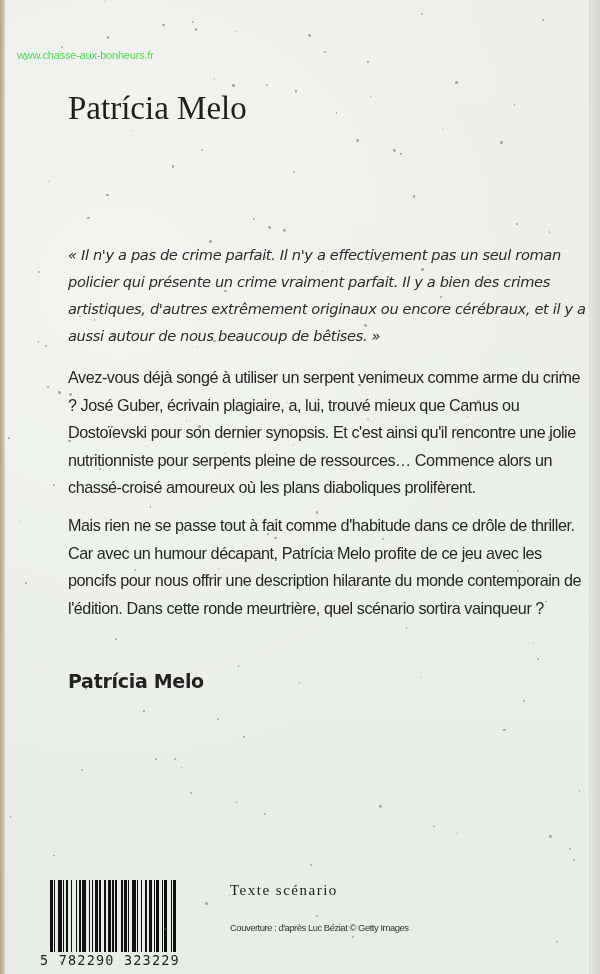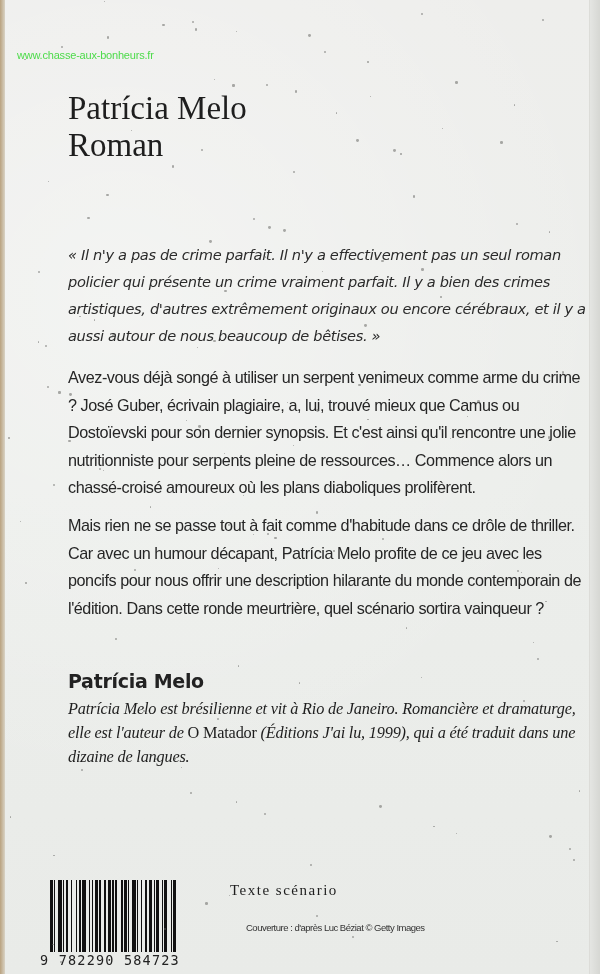--- a/index.html
+++ b/index.html
@@ -81,21 +81,21 @@
       font-family: "DejaVu Sans Mono", monospace; font-size: 13.5px;
       color: #222; letter-spacing: 1.2px; white-space: nowrap;
     }
 
     .pubinfo { position: absolute; left: 230px; top: 882px; width: 360px; }
     .texte-integral {
       font-family: "Liberation Serif", serif; font-size: 15px;
       letter-spacing: 1.5px; color: #1e1e1e; margin: 0;
     }
     .credits {
-      position: absolute; top: 40px; left: 16px;
+      position: absolute; top: 40px; left: 0;
       font-family: "Liberation Sans", sans-serif; font-size: 9.5px;
       color: #333; letter-spacing: -0.5px; white-space: nowrap;
     }
     .codes {
       position: absolute; top: 57px; left: 0; white-space: nowrap;
       font-family: "Liberation Serif", serif; font-size: 12.5px; color: #222;
     }
     .codes .code { display: inline-block; }
     .codes .j { width: 52px; font-weight: bold; }
     .codes .isbn { width: 140px; }
@@ -109,30 +109,28 @@
 <body>
 
 <div class="cover">
   <div class="edge-left"></div>
   <div class="edge-right"></div>
 
   <div class="watermark">www.chasse-aux-bonheurs.fr</div>
 
   <div class="title-block">
     <h2 class="author-serif">Patrícia Melo</h2>
-    <h3 class="genre">Roman</h3>
   </div>
 
   <p class="quote">« Il n'y a pas de crime parfait. Il n'y a effectivement pas un seul roman policier qui présente un crime vraiment parfait. Il y a bien des crimes artistiques, d'autres extrêmement originaux ou encore cérébraux, et il y a aussi autour de nous beaucoup de bêtises. »</p>
 
   <p class="para para1">Avez-vous déjà songé à utiliser un serpent venimeux comme arme du crime ? José Guber, écrivain plagiaire, a, lui, trouvé mieux que Camus ou Dostoïevski pour son dernier synopsis. Et c'est ainsi qu'il rencontre une jolie nutritionniste pour serpents pleine de ressources… Commence alors un chassé-croisé amoureux où les plans diaboliques prolifèrent.</p>
   <p class="para para2">Mais rien ne se passe tout à fait comme d'habitude dans ce drôle de thriller. Car avec un humour décapant, Patrícia Melo profite de ce jeu avec les poncifs pour nous offrir une description hilarante du monde contemporain de l'édition. Dans cette ronde meurtrière, quel scénario sortira vainqueur ?</p>
 
   <h4 class="bio-name">Patrícia Melo</h4>
-  <p class="bio-text"><span>Patrícia Melo est brésilienne et vit à Rio de Janeiro. Romancière et dramaturge, elle est l'auteur de </span><span class="roman">O Matador</span><span> (Éditions J'ai lu, 1999), qui a été traduit dans une dizaine de langues.</span></p>
 
   <div class="barcode-wrap">
     <div class="barcode" id="barcode">
         <span style="width: 2.6px;"></span>
         <span class="gap" style="width: 1.3px;"></span>
         <span style="width: 1.3px;"></span>
         <span class="gap" style="width: 2.6px;"></span>
         <span style="width: 3.9px;"></span>
         <span class="gap" style="width: 1.3px;"></span>
         <span style="width: 1.3px;"></span>
@@ -185,21 +183,21 @@
         <span class="gap" style="width: 2.6px;"></span>
         <span style="width: 1.3px;"></span>
         <span class="gap" style="width: 1.3px;"></span>
         <span style="width: 2.6px;"></span>
         <span class="gap" style="width: 3.9px;"></span>
         <span style="width: 1.3px;"></span>
         <span class="gap" style="width: 1.3px;"></span>
         <span style="width: 2.6px;"></span>
         <span class="gap" style="width: 1.3px;"></span>
       </div>
-    <div class="barcode-digits">9 782290 584723</div>
+    <div class="barcode-digits">5 782290 323229</div>
   </div>
 
   <div class="pubinfo">
     <p class="texte-integral">Texte scénario</p>
     <div class="credits">Couverture : d'après Luc Béziat © Getty Images</div>
   </div>
 
   <div id="specks">
       <div class="speck" style="width: 1.98083px; height: 1.98083px; left: 335.501px; top: 112.011px;"></div>
       <div class="speck" style="width: 1.48795px; height: 1.48795px; left: 266.835px; top: 491.191px;"></div>

